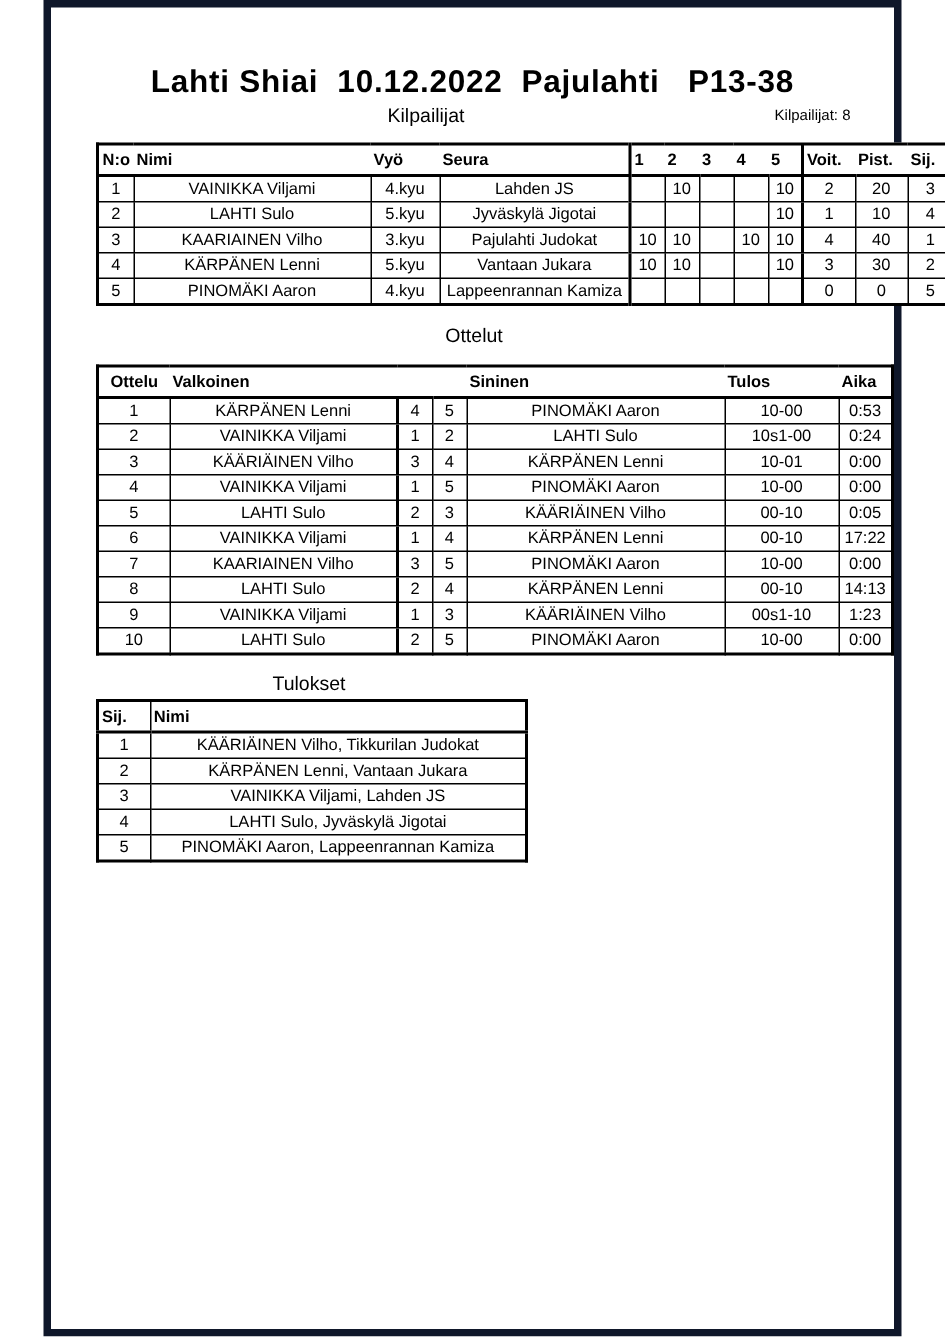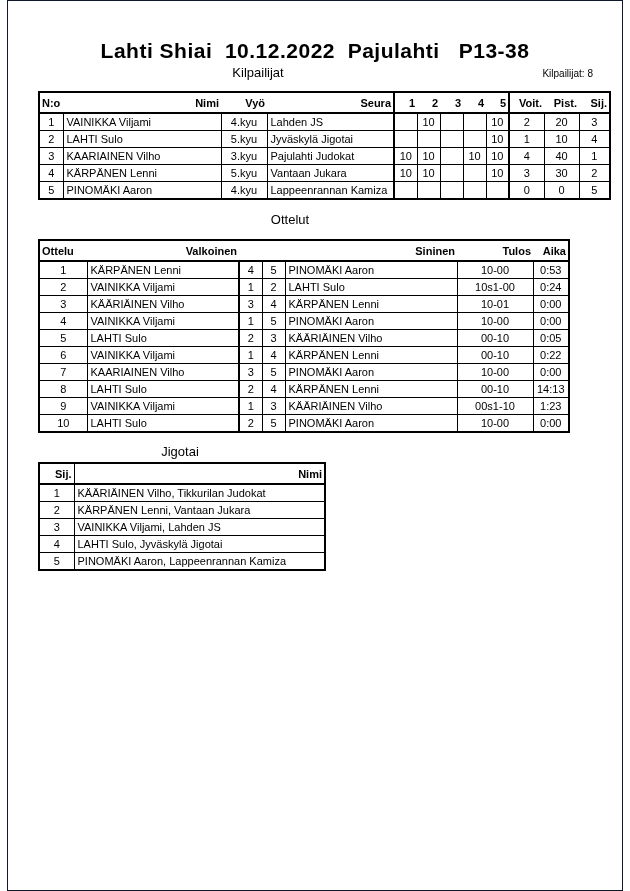--- a/index.html
+++ b/index.html
@@ -1,22 +1,22 @@
 <!DOCTYPE html>
 <html><head>
 <meta charset="utf-8">
 <style>
   html, body { margin: 0; padding: 0; background: #fff; }
   .page {
     position: relative;
-    width: 616px;
+    width: 572px;
     height: 891px;
     margin: 0 auto;
     background: #fff;
-    border: 1px solid #0f172a;
+    border: 5px solid #0f172a;
     box-sizing: border-box;
     font-family: "Liberation Sans", sans-serif;
     color: #000;
   }
   .doc-title {
     position: absolute;
     top: 38px; left: 0; right: 0;
     text-align: center;
     font-size: 21px;
     font-weight: bold;
@@ -48,33 +48,33 @@
     font-size: 11px;
   }
   #table-kilpailijat { top: 90px;  left: 30px; width: 571px; }
   #table-ottelut     { top: 238px; left: 30px; width: 530px; }
   #table-tulokset    { top: 461px; left: 30px; width: 286px; }
   th {
     font-weight: bold;
     border-bottom: 2px solid #000;
     padding: 2px 2px;
     height: 15px;
-    text-align: right;
+    text-align: left;
     overflow: hidden;
     white-space: nowrap;
   }
   td {
     border: 1px solid #000;
     padding: 1px 3px;
     height: 14px;
     text-align: center;
     overflow: hidden;
     white-space: nowrap;
   }
-  .al { text-align: left; }
+  .al { text-align: center; }
   .thick-left { border-left: 2px solid #000 !important; }
   th.nb { border-left: none; border-right: none; }
 </style>
 </head>
 <body>
 
 <div class="page">
 
   <div class="doc-title">Lahti Shiai  10.12.2022  Pajulahti   P13-38</div>
   <div class="sec-title" id="sec-kilpailijat">Kilpailijat</div>
@@ -254,21 +254,21 @@
         <td>00-10</td>
         <td>0:05</td>
       </tr>
       <tr>
         <td>6</td>
         <td class="al">VAINIKKA Viljami</td>
         <td class="thick-left">1</td>
         <td>4</td>
         <td class="al">KÄRPÄNEN Lenni</td>
         <td>00-10</td>
-        <td>0:22</td>
+        <td>17:22</td>
       </tr>
       <tr>
         <td>7</td>
         <td class="al">KAARIAINEN Vilho</td>
         <td class="thick-left">3</td>
         <td>5</td>
         <td class="al">PINOMÄKI Aaron</td>
         <td>10-00</td>
         <td>0:00</td>
       </tr>
@@ -295,21 +295,21 @@
         <td class="al">LAHTI Sulo</td>
         <td class="thick-left">2</td>
         <td>5</td>
         <td class="al">PINOMÄKI Aaron</td>
         <td>10-00</td>
         <td>0:00</td>
       </tr>
     </tbody>
   </table>
 
-  <div class="sec-title" id="sec-tulokset">Jigotai</div>
+  <div class="sec-title" id="sec-tulokset">Tulokset</div>
 
   <table id="table-tulokset">
     <colgroup>
       <col style="width:35px">
         <col style="width:251px">
     </colgroup>
     <thead>
       <tr>
         <th style="border-right:1px solid #000;">Sij.</th>
         <th>Nimi</th>

